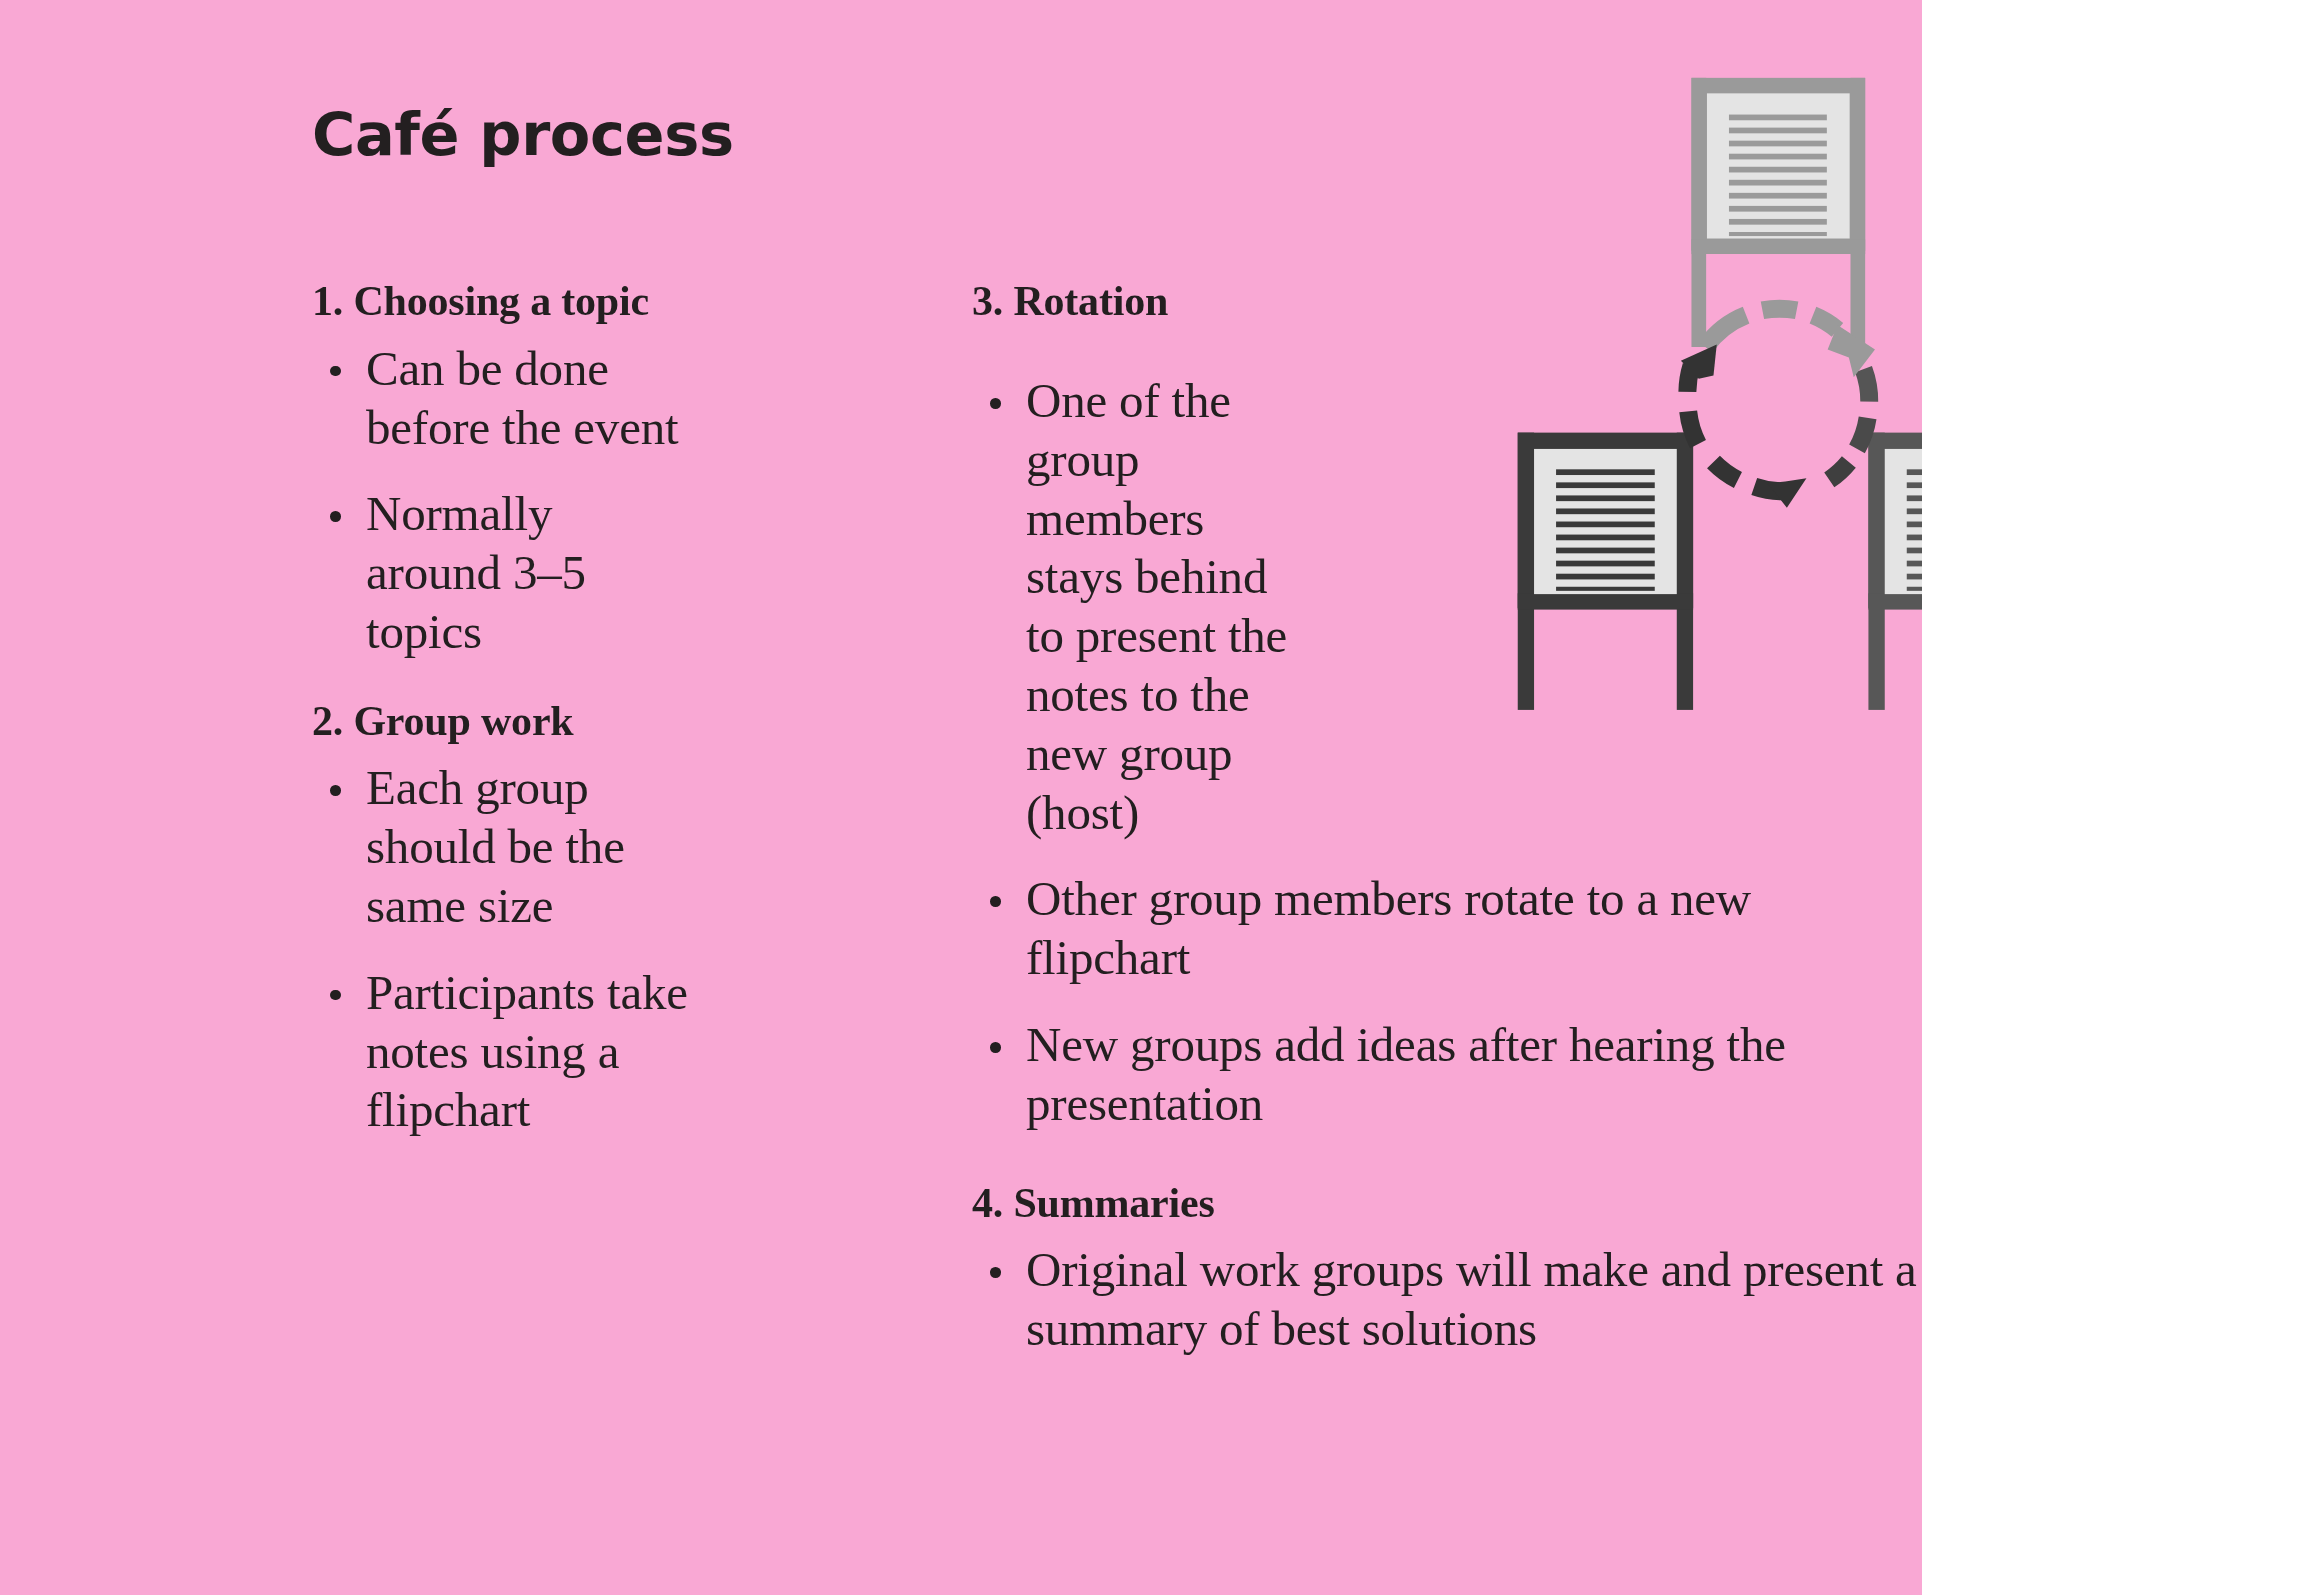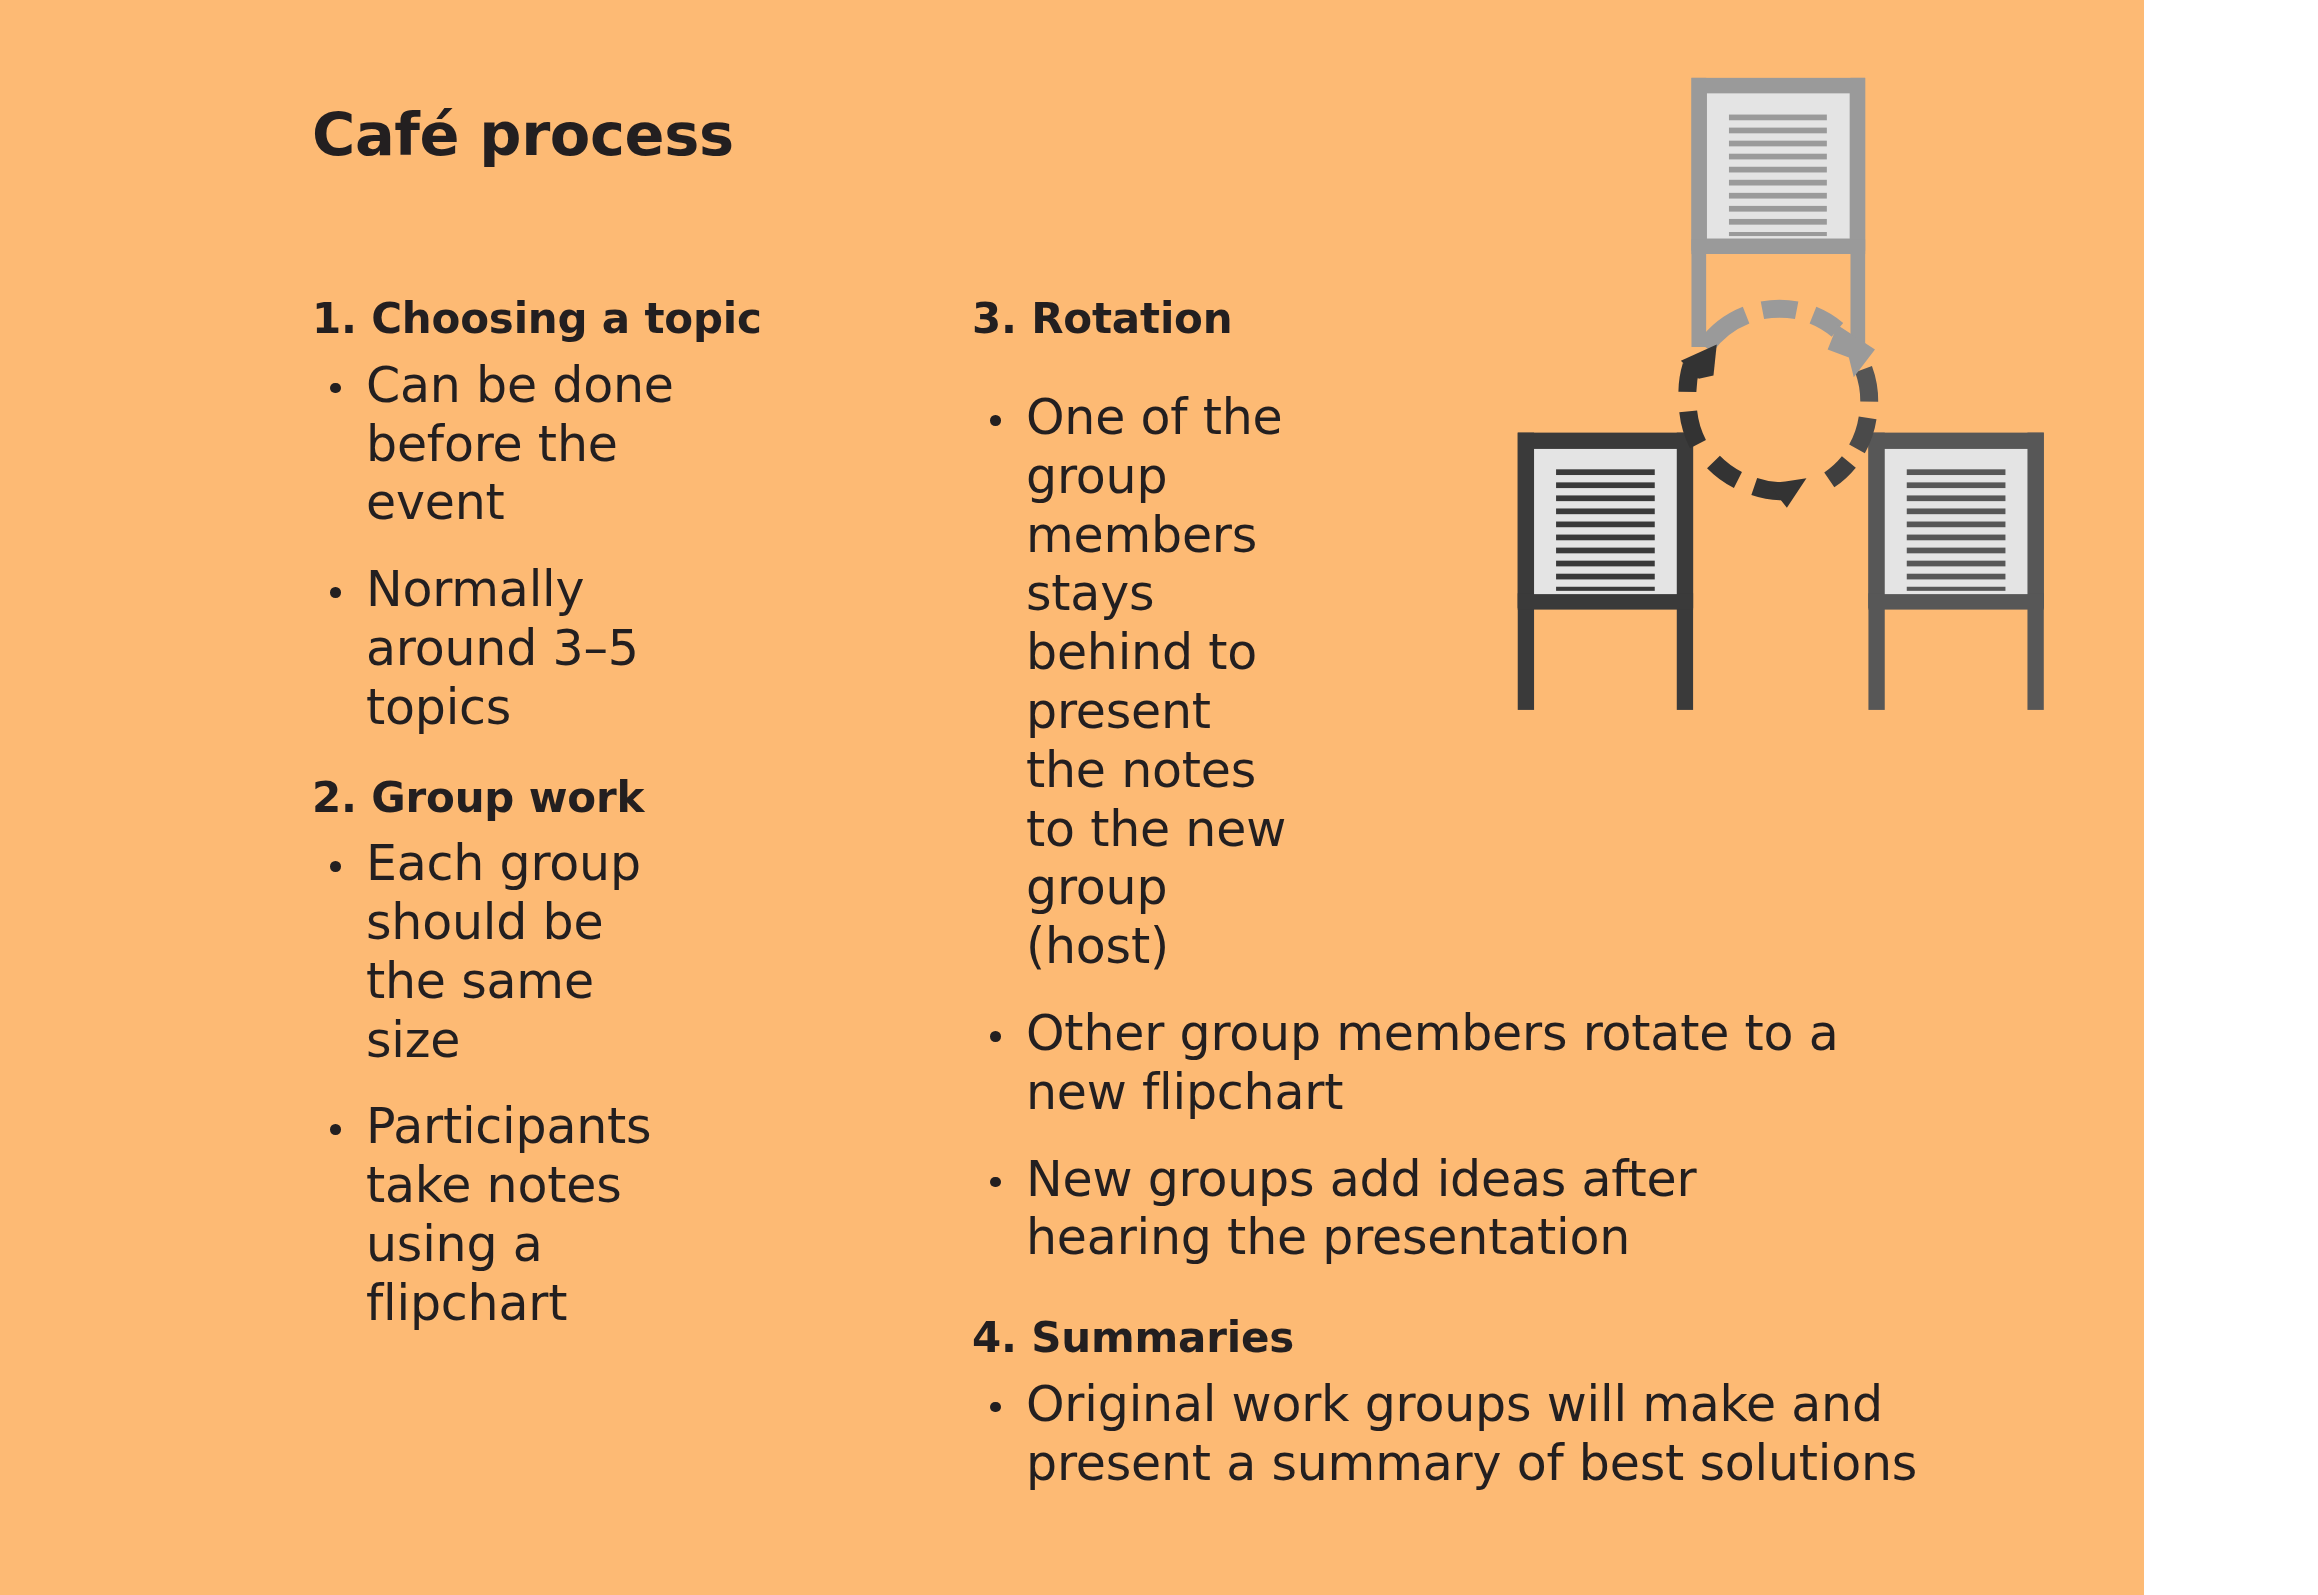--- a/index.html
+++ b/index.html
@@ -5,42 +5,44 @@
   html, body {
     margin: 0;
     padding: 0;
     background: #ffffff;
   }
   body {
     font-family: "DejaVu Sans", sans-serif;
   }
   #canvas {
     position: relative;
-    width: 2144px;
+    width: 1906px;
     height: 1596px;
-    background: #fdba74;
+    background: #f9a8d4;
     overflow: hidden;
+    padding-left: 16px;
   }
 
   
   .page-title {
     position: absolute;
     left: 312px;
     top: 104px;
     font-size: 59px;
     font-weight: 700;
     letter-spacing: -0.4px;
     color: #231f20;
     line-height: 1.05;
   }
 
   
   .column {
     position: absolute;
-    top: 295px;
+    top: 278px;
+    font-family: Liberation Serif, serif;
   }
   #col-left  { left: 312px;  width: 604px; }
   #col-right { left: 972px; width: 946px; }
 
   .section { margin-bottom: 0; }
 
   .section-heading {
     font-size: 42px;
     font-weight: 700;
     color: #231f20;

